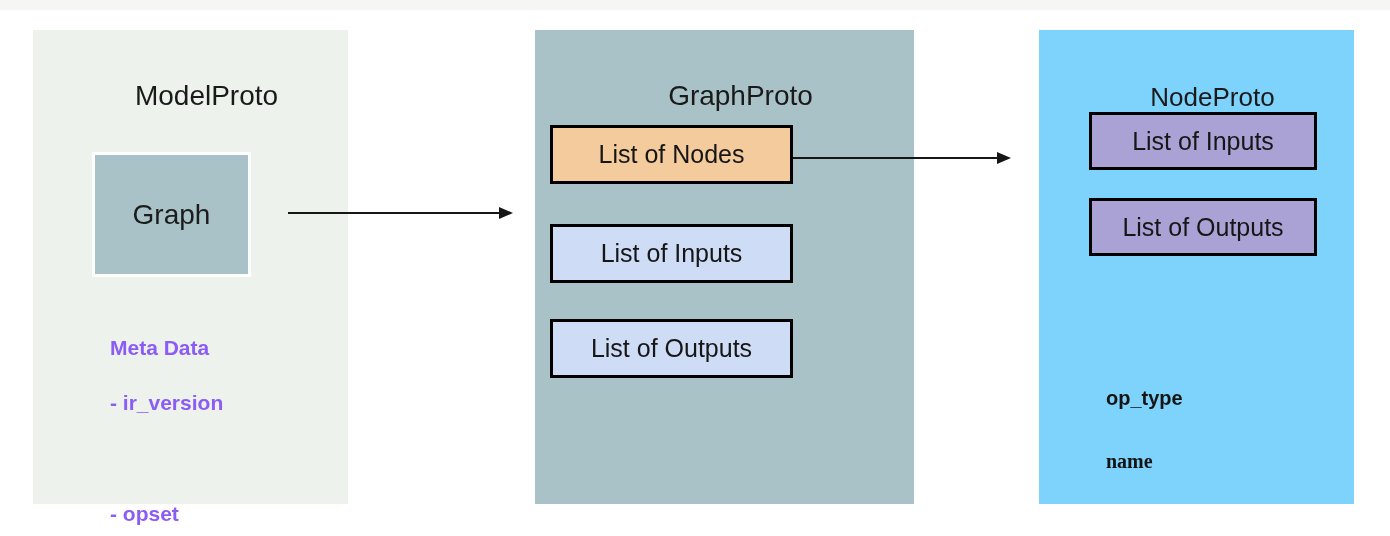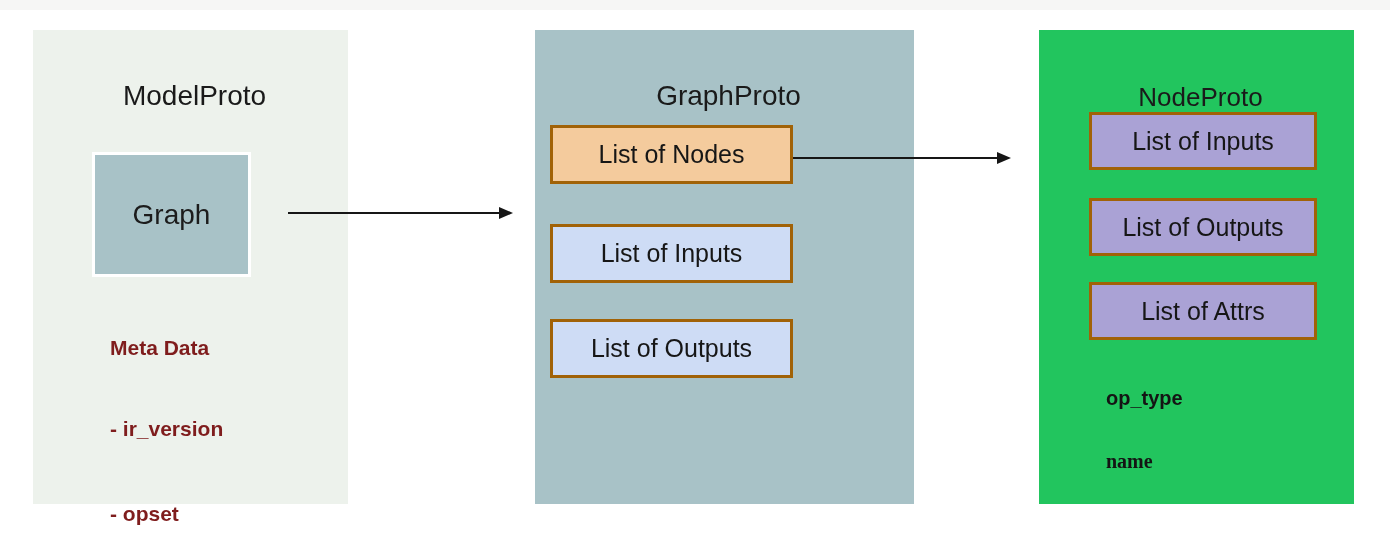--- a/index.html
+++ b/index.html
@@ -8,49 +8,49 @@
     background:#ffffff; font-family:"Liberation Sans", sans-serif; color:#1c1c1c;
   }
   .topstrip { position:absolute; left:0; top:0; width:1390px; height:10px; background:#f6f6f5; }
 
   .panel { position:absolute; top:30px; height:474px; }
   .panel-model { left:33px;  width:315px; background:#edf2ec; }
   .panel-graph { left:535px; width:379px; background:#a8c2c7; }
   .panel-node  { left:1039px; width:315px; background:#f2cda1; }
 
   .title {
-    position:absolute; top:50px; left:4px; width:100%; margin:0;
+    position:absolute; top:50px; left:16px; width:100%; margin:0;
     text-align:center; font-size:28px; font-weight:400; color:#1a1a1a;
   }
   .panel-node .title { font-size:26px; top:52px; }
 
   .gbox {
     position:absolute; left:59px; top:122px; width:159px; height:125px;
     box-sizing:border-box; border:3px solid #ffffff; background:#a8c2c7;
     display:flex; align-items:center; justify-content:center; font-size:28px;
   }
 
   .item {
-    position:absolute; box-sizing:border-box; border:3px solid #a16207;
+    position:absolute; box-sizing:border-box; border:3px solid #000000;
     display:flex; align-items:center; justify-content:center; font-size:25px;
     color:#161616;
   }
   .panel-graph .item { left:15px; width:243px; height:59px; }
   .pg-0 { top:95px; }
   .pg-1 { top:194px; }
   .pg-2 { top:289px; }
   .pg-3 { top:384px; }
   .panel-node .item { left:50px; width:228px; height:58px; }
   .pn-0 { top:82px; }
   .pn-1 { top:168px; }
   .pn-2 { top:252px; }
 
-  .meta { position:absolute; left:77px; font-size:21px; font-weight:700; line-height:26px; color:#7f1d1d; }
+  .meta { position:absolute; left:77px; font-size:21px; font-weight:700; line-height:26px; color:#8b5cf6; }
   .meta-0 { top:305px; }
-  .meta-1 { top:360px;margin-top:26px; }
+  .meta-1 { top:360px; }
   .meta-2 { top:434px;margin-top:37px; }
 
   .field { position:absolute; left:67px; font-size:20px; font-weight:700; line-height:26px; color:#141414; }
   .field-0 { top:355px; }
   .field-1 { top:418px;font-family:Liberation Serif, serif; }
 
   .arrow { position:absolute; height:14px; }
   .arrow .line { position:absolute; left:0; top:6px; height:2px; background:#161616; }
   .arrow .head {
     position:absolute; right:0; top:1px; width:0; height:0;
@@ -84,30 +84,27 @@
       <span>List of Nodes</span>
     </div>
     <div class="item pg-1" style="background: rgb(206, 220, 245);">
       <span>List of Inputs</span>
     </div>
     <div class="item pg-2" style="background: rgb(206, 220, 245);">
       <span>List of Outputs</span>
     </div>
   </section>
 
-  <section class="panel panel-node" style="background: #22c55e;">
+  <section class="panel panel-node" style="background: #7dd3fc;">
     <h2 class="title">NodeProto</h2>
     <div class="item pn-0" style="background: rgb(170, 162, 213);">
       <span>List of Inputs</span>
     </div>
     <div class="item pn-1" style="background: rgb(170, 162, 213);">
       <span>List of Outputs</span>
-    </div>
-    <div class="item pn-2" style="background: rgb(170, 162, 213);">
-      <span>List of Attrs</span>
     </div>
     <div class="field field-0">op_type</div>
     <div class="field field-1">name</div>
   </section>
 
   <div class="arrow arrow-1">
     <i class="line"></i>
     <i class="head"></i>
   </div>
   <div class="arrow arrow-2">

